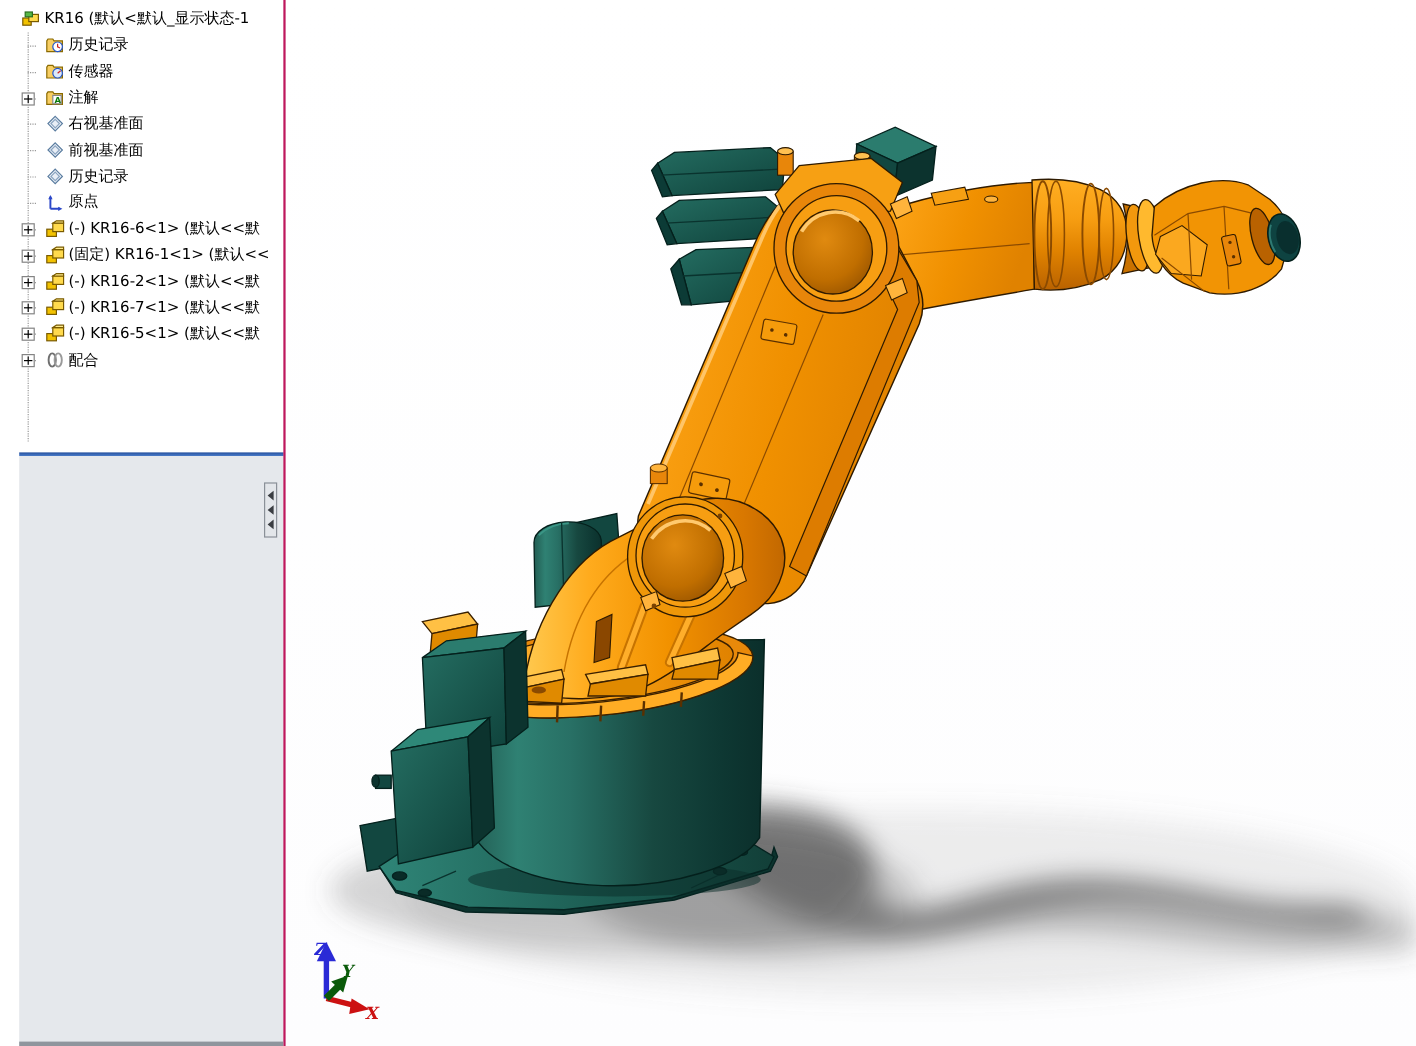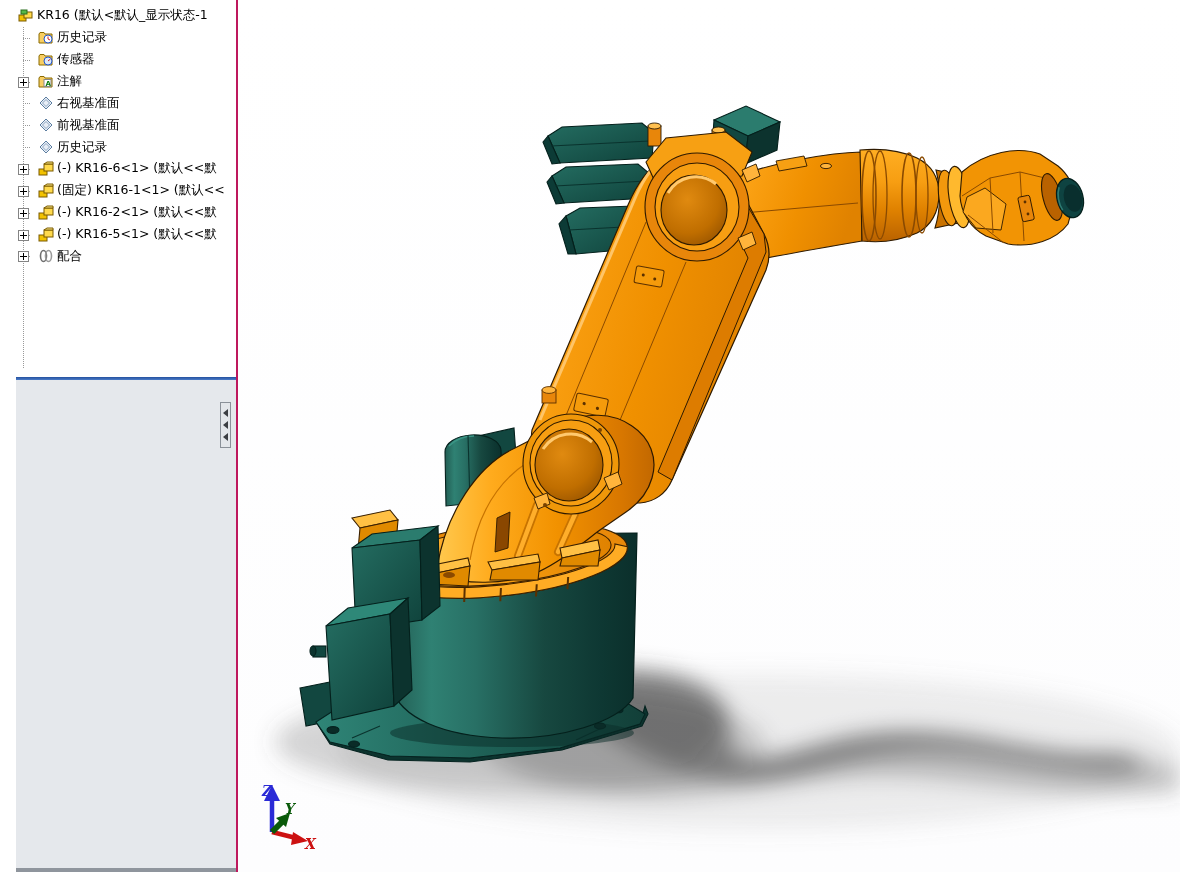--- a/index.html
+++ b/index.html
@@ -99,20 +99,30 @@
         <div class="trow">
           <span class="stub"></span>
           <span class="ticon"><svg viewBox="0 0 16 16">
               <path d="M8,2 L14,8 L8,14 L2,8 Z" fill="#e8eef6" stroke="#5b7da0"></path>
               <path d="M8,4.5 L11.5,8 L8,11.5 L4.5,8 Z" fill="none" stroke="#8aa4c0"></path>
             </svg></span>
           <span class="tlabel">历史记录</span>
         </div>
         <div class="trow">
           <span class="stub"></span>
+          <span class="ticon"><svg viewBox="0 0 16 16">
+              <path d="M4,13 L4,3" stroke="#2b47c8" stroke-width="1.6" fill="none"></path>
+              <path d="M4,1.5 L2.2,5 L5.8,5 Z" fill="#2b47c8"></path>
+              <path d="M4,13 L12,13" stroke="#2b47c8" stroke-width="1.6" fill="none"></path>
+              <path d="M14,13 L10.5,11.2 L10.5,14.8 Z" fill="#2b47c8"></path>
+            </svg></span>
+          <span class="tlabel">原点</span>
+        </div>
+        <div class="trow">
+          <span class="stub"></span>
           <span class="exp"></span>
           <span class="ticon"><svg viewBox="0 0 16 16">
               <rect x="1" y="8" width="8" height="6" fill="#F2C200" stroke="#7a5b00"></rect>
               <rect x="6" y="3" width="9" height="7" fill="#FFDA4D" stroke="#7a5b00"></rect>
               <path d="M6,3 L9,1 L15,1 L15,3 Z" fill="#FFEB8A" stroke="#7a5b00"></path>
             </svg></span>
           <span class="tlabel">(-) KR16-6&lt;1&gt; (默认&lt;&lt;默</span>
         </div>
         <div class="trow">
           <span class="stub"></span>
@@ -126,20 +136,30 @@
         </div>
         <div class="trow">
           <span class="stub"></span>
           <span class="exp"></span>
           <span class="ticon"><svg viewBox="0 0 16 16">
               <rect x="1" y="8" width="8" height="6" fill="#F2C200" stroke="#7a5b00"></rect>
               <rect x="6" y="3" width="9" height="7" fill="#FFDA4D" stroke="#7a5b00"></rect>
               <path d="M6,3 L9,1 L15,1 L15,3 Z" fill="#FFEB8A" stroke="#7a5b00"></path>
             </svg></span>
           <span class="tlabel">(-) KR16-2&lt;1&gt; (默认&lt;&lt;默</span>
+        </div>
+        <div class="trow">
+          <span class="stub"></span>
+          <span class="exp"></span>
+          <span class="ticon"><svg viewBox="0 0 16 16">
+              <rect x="1" y="8" width="8" height="6" fill="#F2C200" stroke="#7a5b00"></rect>
+              <rect x="6" y="3" width="9" height="7" fill="#FFDA4D" stroke="#7a5b00"></rect>
+              <path d="M6,3 L9,1 L15,1 L15,3 Z" fill="#FFEB8A" stroke="#7a5b00"></path>
+            </svg></span>
+          <span class="tlabel">(-) KR16-7&lt;1&gt; (默认&lt;&lt;默</span>
         </div>
         <div class="trow">
           <span class="stub"></span>
           <span class="exp"></span>
           <span class="ticon"><svg viewBox="0 0 16 16">
               <rect x="1" y="8" width="8" height="6" fill="#F2C200" stroke="#7a5b00"></rect>
               <rect x="6" y="3" width="9" height="7" fill="#FFDA4D" stroke="#7a5b00"></rect>
               <path d="M6,3 L9,1 L15,1 L15,3 Z" fill="#FFEB8A" stroke="#7a5b00"></path>
             </svg></span>
           <span class="tlabel">(-) KR16-5&lt;1&gt; (默认&lt;&lt;默</span>

